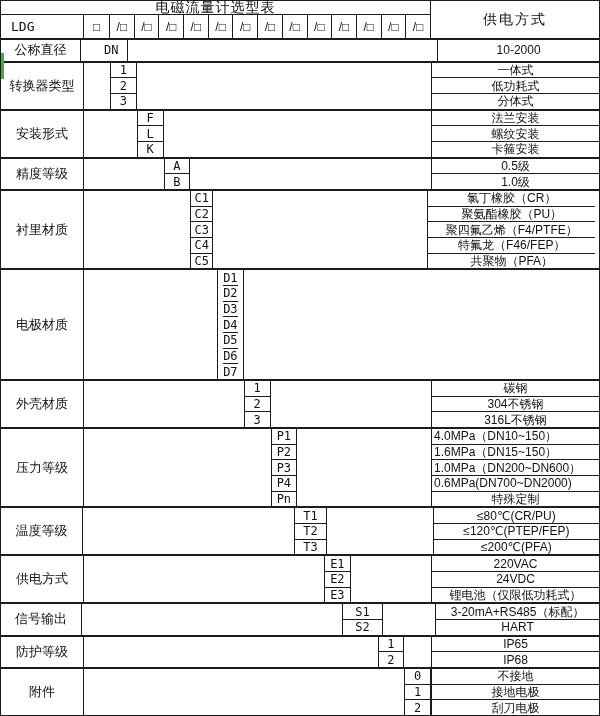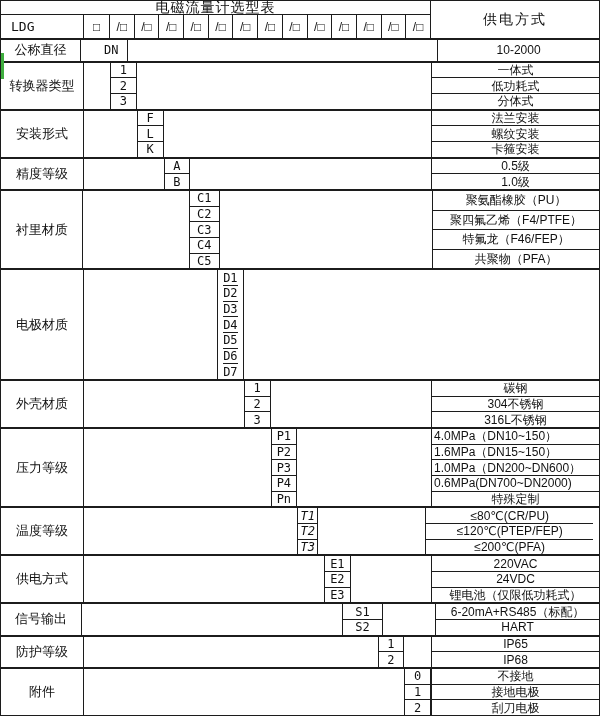--- a/index.html
+++ b/index.html
@@ -141,29 +141,30 @@
         </div>
         <div class="rspacer" style="width: 240.75px;"></div>
         <div class="funccol">
           <div class="func-cell">0.5级</div>
           <div class="func-cell">1.0级</div>
         </div>
       </div>
       <div class="block" style="flex-grow: 5;">
         <div class="cat-label">衬里材质</div>
         <div class="lspacer" style="width: 106.25px;"></div>
-        <div class="codecol" style="width: 31px;">
+        <div class="codecol" style="width: 23px;">
           <div class="code-cell">C1</div>
           <div class="code-cell">C2</div>
           <div class="code-cell">C3</div>
           <div class="code-cell">C4</div>
           <div class="code-cell">C5</div>
         </div>
         <div class="rspacer" style="width: 214px;"></div>
         <div class="funccol">
+          <div class="func-cell">氯丁橡胶（CR）</div>
           <div class="func-cell">聚氨酯橡胶（PU）</div>
           <div class="func-cell">聚四氟乙烯（F4/PTFE）</div>
           <div class="func-cell">特氟龙（F46/FEP）</div>
           <div class="func-cell">共聚物（PFA）</div>
         </div>
       </div>
       <div class="block" style="flex-grow: 7;">
         <div class="cat-label">电极材质</div>
         <div class="lspacer" style="width: 133px;"></div>
         <div class="codecol" style="width: 26.75px; align-items: center;">
@@ -207,21 +208,21 @@
           <div class="func-cell left">4.0MPa（DN10~150）</div>
           <div class="func-cell left">1.6MPa（DN15~150）</div>
           <div class="func-cell left">1.0MPa（DN200~DN600）</div>
           <div class="func-cell left">0.6MPa(DN700~DN2000)</div>
           <div class="func-cell">特殊定制</div>
         </div>
       </div>
       <div class="block" style="flex-grow: 3;">
         <div class="cat-label">温度等级</div>
         <div class="lspacer" style="width: 213.25px;"></div>
-        <div class="codecol" style="width: 21px; font-style: italic;">
+        <div class="codecol" style="width: 33px;">
           <div class="code-cell">T1</div>
           <div class="code-cell">T2</div>
           <div class="code-cell">T3</div>
         </div>
         <div class="rspacer" style="width: 107px;"></div>
         <div class="funccol">
           <div class="func-cell">≤80℃(CR/PU)</div>
           <div class="func-cell">≤120℃(PTEP/FEP)</div>
           <div class="func-cell">≤200℃(PFA)</div>
         </div>
@@ -243,21 +244,21 @@
       </div>
       <div class="block" style="flex-grow: 2;">
         <div class="cat-label">信号输出</div>
         <div class="lspacer" style="width: 266.75px;"></div>
         <div class="codecol" style="width: 42px;">
           <div class="code-cell">S1</div>
           <div class="code-cell">S2</div>
         </div>
         <div class="rspacer" style="width: 53.5px;"></div>
         <div class="funccol">
-          <div class="func-cell">6-20mA+RS485（标配）</div>
+          <div class="func-cell">3-20mA+RS485（标配）</div>
           <div class="func-cell">HART</div>
         </div>
       </div>
       <div class="block" style="flex-grow: 2;">
         <div class="cat-label">防护等级</div>
         <div class="lspacer" style="width: 293.5px;"></div>
         <div class="codecol" style="width: 26.75px;">
           <div class="code-cell">1</div>
           <div class="code-cell">2</div>
         </div>

